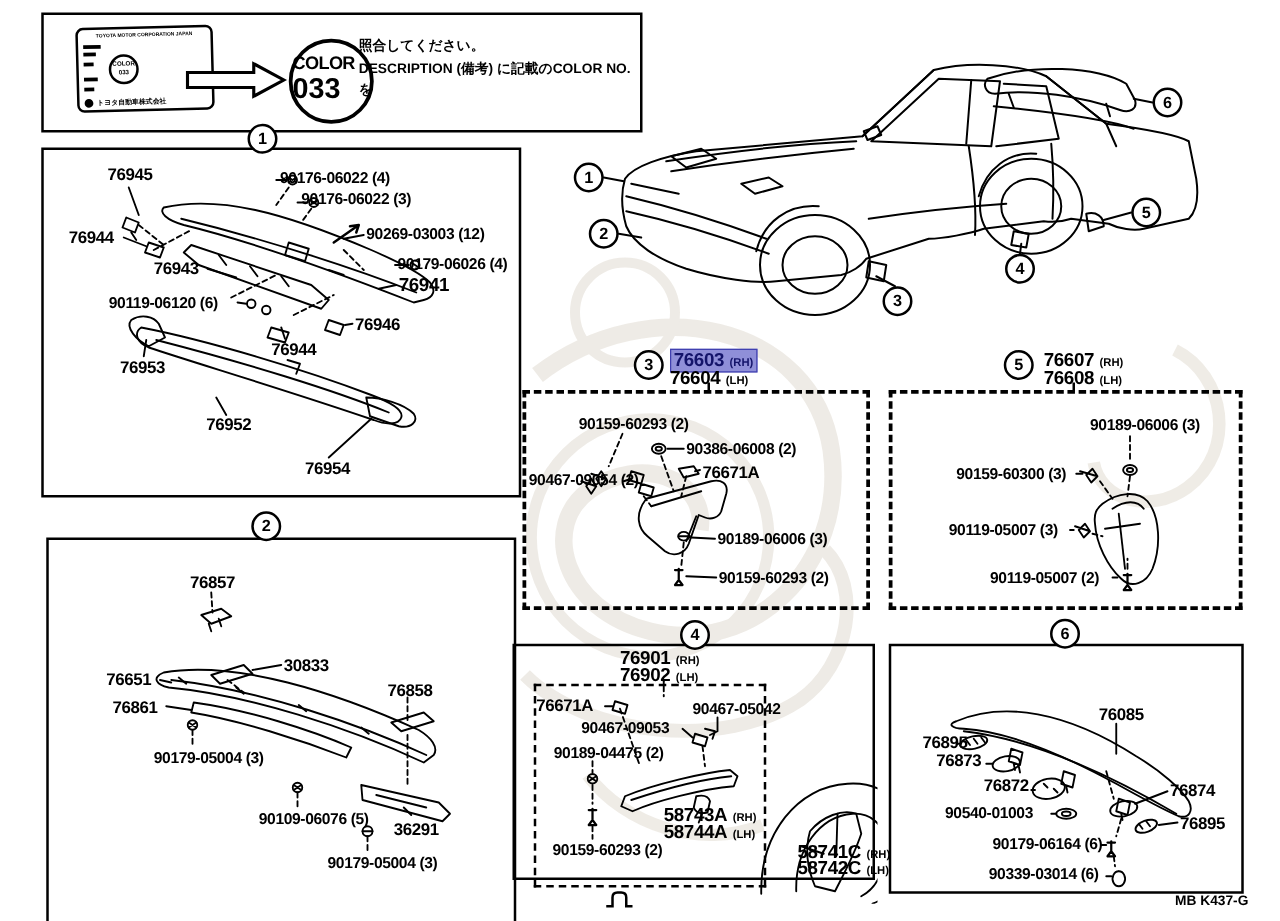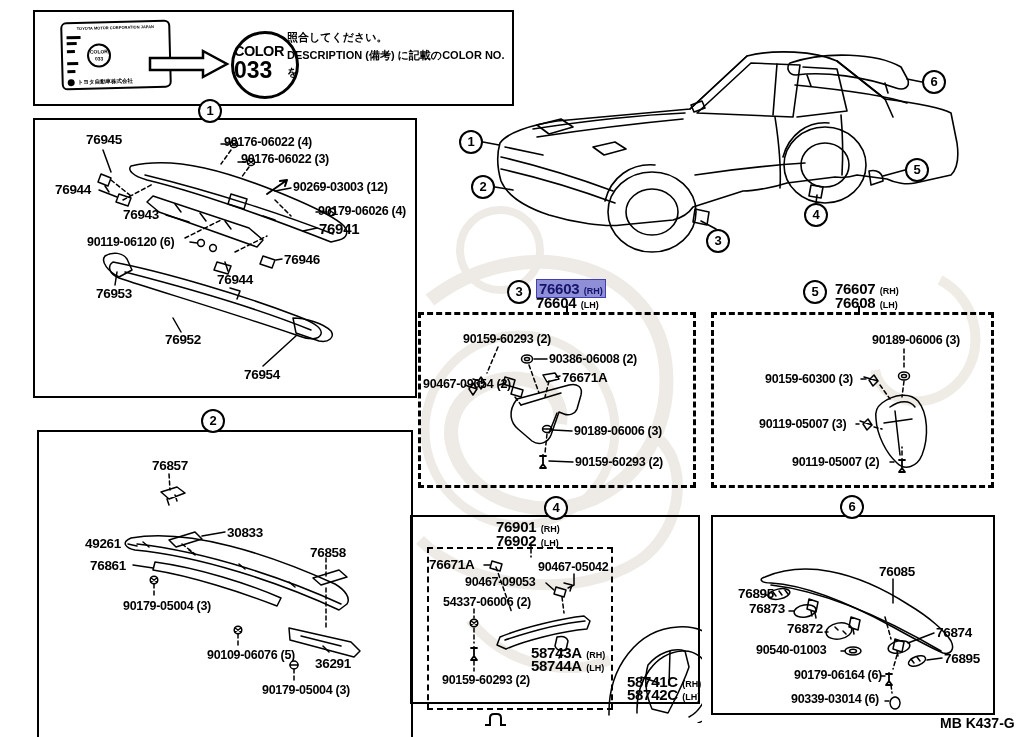--- a/index.html
+++ b/index.html
@@ -33,21 +33,21 @@
   #plate .bar{position:absolute;left:4px;height:3px;background:#000;}
   #plate .pcirc{position:absolute;left:24px;top:20px;width:24px;height:24px;border:2px solid #000;
         border-radius:50%;font-size:5px;font-weight:700;text-align:center;line-height:1.4;padding-top:3px;box-sizing:border-box;}
   #plate .company{position:absolute;left:14px;bottom:2px;font-size:5.5px;white-space:nowrap;}
   #plate .tdot{position:absolute;left:4px;bottom:2px;width:7px;height:7px;border-radius:50%;background:#000;}
   #badge{position:absolute;left:196px;top:19px;width:68px;height:68px;border:3px solid #000;border-radius:50%;
          text-align:left;box-sizing:border-box;}
   #badge .l1{font-weight:700;font-size:14.5px;margin-top:9px;letter-spacing:-0.5px;}
   #badge .l2{font-weight:700;font-size:23px;letter-spacing:0px;margin-top:-2px;}
   #jnote{position:absolute;left:252px;top:17px;width:225px;font-weight:700;font-size:11px;line-height:17.5px;}
-  #footer-code{position:absolute;left:928px;top:715px;font-weight:700;font-size:14px;letter-spacing:0;z-index:5;padding-left:12px;}
+  #footer-code{position:absolute;left:928px;top:715px;font-weight:700;font-size:11px;letter-spacing:0;z-index:5;padding-left:12px;}
   .conn{position:absolute;width:1.5px;background:#000;z-index:4;}
 </style>
 </head>
 <body>
 
 <div id="page">
 
   <svg class="art" width="1024" height="737" style="z-index:0">
     <g fill="none" stroke="#e9e5de" opacity="0.75">
       <path d="M430,300 C520,230 650,260 665,360 C678,455 600,525 520,505 C450,488 432,420 472,392 C512,364 566,382 560,424" stroke-width="14"></path>
@@ -246,21 +246,21 @@
           <path d="M199,202 L199,214"></path>
           <path d="M255,237 L255,248"></path>
         </g>
 
         <path d="M89,112 L98,114"></path>
         <path d="M94,133 L114,136"></path>
         <path d="M290,220 L284,214"></path>
       </g>
     </svg>
     <div class="lbl num" style="left:113px;top:27px">76857</div>
-    <div class="lbl num" style="left:46px;top:105px">49261</div>
+    <div class="lbl num" style="left:46px;top:105px">76651</div>
     <div class="lbl num" style="left:188px;top:94px">30833</div>
     <div class="lbl num" style="left:51px;top:127px">76861</div>
     <div class="lbl num" style="left:271px;top:114px">76858</div>
     <div class="lbl" style="left:84px;top:168px">90179-05004 (3)</div>
     <div class="lbl" style="left:168px;top:217px">90109-06076 (5)</div>
     <div class="lbl num" style="left:276px;top:225px">36291</div>
     <div class="lbl" style="left:223px;top:252px">90179-05004 (3)</div>
   </div>
   <div class="circ" style="left:201px;top:409px">2</div>
 
@@ -382,29 +382,29 @@
         </g>
 
         <path d="M72,48 L78,48"></path>
         <path d="M162,57 L162,68 L156,71"></path>
         <path d="M134,66 L142,73"></path>
         <path d="M150,133 L147,141"></path>
         <path d="M247,166 L229,160"></path>
       </g>
     </svg>
     <div class="lbl num" style="left:17px;top:41px">76671A</div>
-    <div class="lbl" style="left:126px;top:44px">90467-05042</div>
+    <div class="lbl" style="left:142px;top:44px">90467-05042</div>
     <div class="lbl" style="left:53px;top:59px">90467-09053</div>
-    <div class="lbl" style="left:31px;top:79px">54337-06006 (2)</div>
+    <div class="lbl" style="left:31px;top:79px">90189-04475 (2)</div>
     <div class="pair" style="left:119px;top:128px">
       <div class="row"><span class="hdr-num">58743A</span> <span class="tag">(RH)</span></div>
       <div class="row"><span class="hdr-num">58744A</span> <span class="tag">(LH)</span></div>
     </div>
     <div class="lbl" style="left:30px;top:157px">90159-60293 (2)</div>
-    <div class="pair" style="left:215px;top:157px">
+    <div class="pair" style="left:226px;top:157px">
       <div class="row"><span class="hdr-num">58741C</span> <span class="tag">(RH)</span></div>
       <div class="row"><span class="hdr-num">58742C</span> <span class="tag">(LH)</span></div>
     </div>
   </div>
 
   <div class="circ" style="left:840px;top:495px">6</div>
   <div class="box" style="left:711px;top:515px;width:284px;height:200px;border-width:2px">
     <svg class="art" width="284" height="200">
       <g fill="none" stroke="#000" stroke-width="1.5" stroke-linejoin="round" stroke-linecap="round">
 

